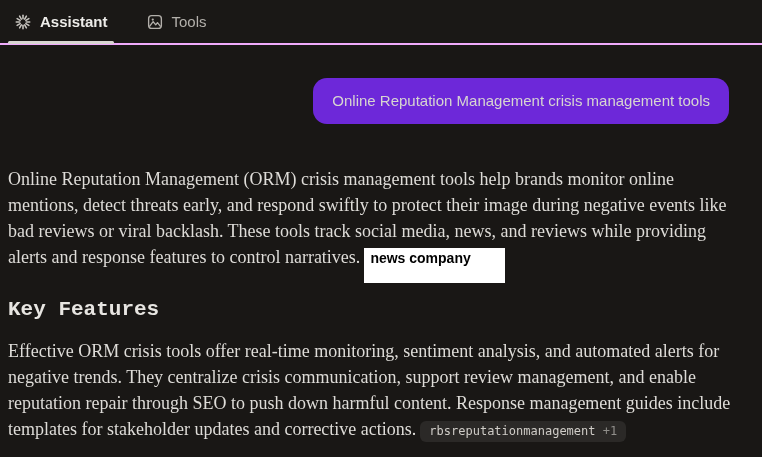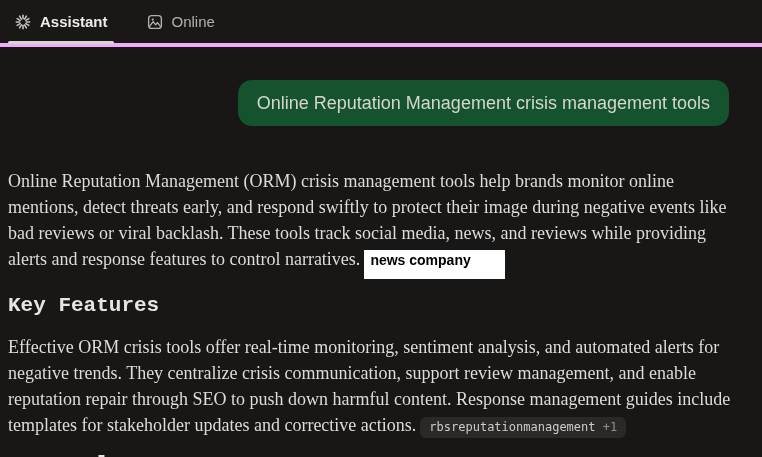--- a/index.html
+++ b/index.html
@@ -8,61 +8,61 @@
     background:#191715;
     font-family:"Liberation Sans",sans-serif;
     -webkit-font-smoothing:antialiased;
   }
   .page{width:762px;height:457px;position:relative;}
 
   
   .tabbar{
     display:flex;align-items:center;gap:38px;
     height:43px;padding:0 0 0 14px;
-    border-bottom:4px solid #f0abfc;
+    border-bottom:2px solid #f0abfc;
     background:#1a1816;
   }
   .tab{
     position:relative;display:flex;align-items:center;gap:8px;
     height:43px;cursor:pointer;
     color:#b3b0ab;font-size:15px;
   }
   .tab .icon{display:flex;align-items:center;}
   .tab.active{color:#edece9;font-weight:700;}
   .tab.active .tab-underline{
     position:absolute;left:-6px;right:-6px;bottom:-1px;height:3px;
     background:#d8d6d2;border-radius:2px;
   }
 
   
   .content{padding:0 8px 0 8px;}
   .bubble-row{display:flex;justify-content:flex-end;margin:33px 25px 0 0;}
   .bubble{
-    background:#14532d;color:#d7d5d1;
-    font-size:18px;line-height:20px;
+    background:#6d28d9;color:#d7d5d1;
+    font-size:15px;line-height:20px;
     padding:13px 19px;border-radius:14px;
     max-width:560px;
   }
   .para{
     margin:42px 0 0 0;max-width:730px;
     font-family:"Liberation Serif",serif;
     font-size:18px;line-height:26px;color:#dedcd8;
   }
   .para.second{margin-top:16px;}
   h2{
     margin:15px 0 10px 0;
     font-family:Liberation Mono, monospace;
     font-size:21px;line-height:24px;font-weight:700;color:#e7e5e1;
   }
   .annotation{
     display:inline-block;vertical-align:baseline;
     background:#ffffff;color:#000000;
     font-family:"Liberation Sans",sans-serif;
     font-size:14px;font-weight:700;line-height:17px;
-    padding:2px 34px 10px 6px;margin-left:4px;
+    padding:2px 34px 16px 6px;margin-left:4px;
     white-space:nowrap;
   }
   .chip{
     display:inline-block;vertical-align:baseline;
     background:#2b2927;border-radius:6px;
     font-family:"DejaVu Sans Mono",monospace;
     font-size:12px;line-height:15px;color:#cfccc7;
     padding:3px 9px;margin-left:4px;
     white-space:nowrap;
   }
@@ -101,21 +101,21 @@
     <div class="tab">
       <span class="icon">
         <svg width="18" height="18" viewBox="0 0 24 24" fill="none">
           <g stroke="#b3b0ab" stroke-width="1.8">
             <rect x="3.5" y="3.5" width="17" height="17" rx="4"></rect>
             <path d="M5 17.5 L9.5 11.5 L13 15.8 L15.3 12.8 L19 17.5" stroke-linecap="round" stroke-linejoin="round"></path>
           </g>
           <circle cx="9" cy="8.8" r="1.5" fill="#b3b0ab"></circle>
         </svg>
       </span>
-      <span class="tab-label">Online</span>
+      <span class="tab-label">Tools</span>
     </div>
   </header>
 
   <main class="content">
 
     <div class="bubble-row">
       <div class="bubble">Online Reputation Management crisis management tools</div>
     </div>
 
     <p class="para"><span>Online Reputation Management (ORM) crisis management tools help brands monitor online mentions, detect threats early, and respond swiftly to protect their image during negative events like bad reviews or viral backlash. These tools track social media, news, and reviews while providing alerts and response features to control narratives.</span><span class="annotation">news company</span></p>

